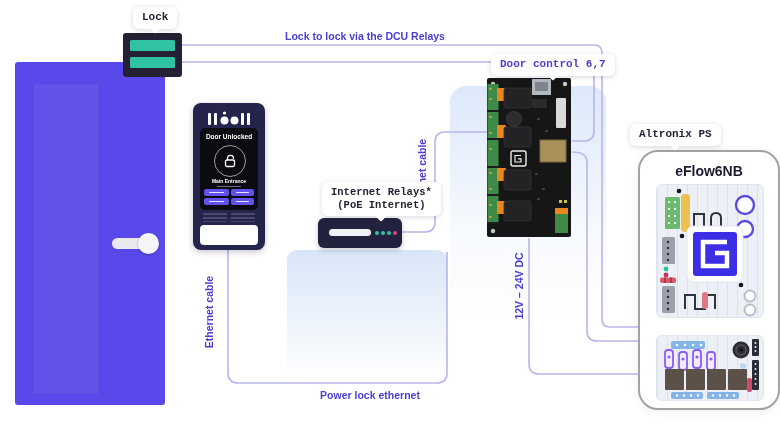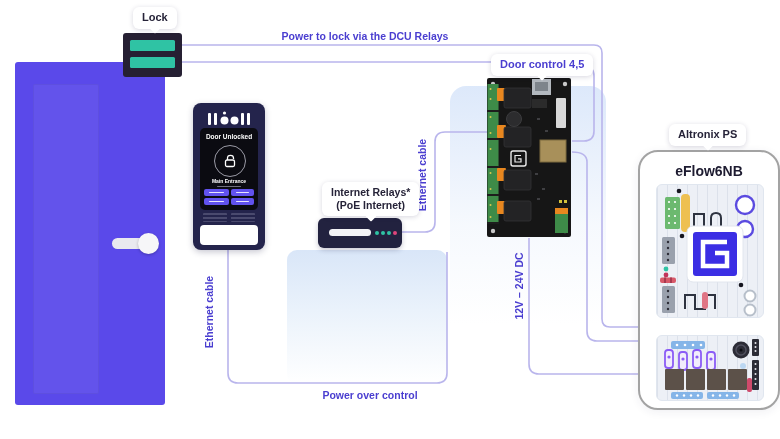--- a/index.html
+++ b/index.html
@@ -11,21 +11,21 @@
   .tint-board{left:450px;top:86px;width:156px;height:252px;border-radius:16px;
     background:linear-gradient(180deg,rgba(217,230,250,.9) 0%,rgba(238,244,252,.55) 55%,rgba(255,255,255,0) 95%);}
   .tint-switch{left:287px;top:250px;width:160px;height:134px;border-radius:10px;
     background:linear-gradient(180deg,#d9e6f8 0%,#eaf2fb 45%,rgba(255,255,255,0) 100%);}
 
   svg.lines{left:0;top:0;z-index:1;}
   .lines path{fill:none;stroke:#b9b5ec;stroke-width:1.6;}
 
   
   .callout{z-index:4;background:#fff;border-radius:6px;box-shadow:0 1px 5px rgba(35,30,80,.18);
-    padding:4px 9px;font-size:11px;font-weight:bold;color:#262338;text-align:center;line-height:1.25;white-space:nowrap;}
+    padding:4px 9px;font-size:11px;font-weight:bold;color:#262338;text-align:center;line-height:1.25;white-space:nowrap;font-family:Liberation Mono, monospace;}
   .callout::after{content:"";position:absolute;left:50%;bottom:-3.5px;width:8px;height:8px;background:#fff;
     transform:translateX(-50%) rotate(45deg);border-radius:1px;}
   .callout.purple{color:#4a3ed0;}
 
   .cable-label{z-index:3;font-size:10.5px;font-weight:bold;color:#4a3ed0;text-align:center;white-space:nowrap;}
   .vlabel{transform:rotate(-90deg);transform-origin:0 0;}
 
   
   .door{left:15px;top:62px;width:150px;height:343px;background:#5a49ea;border-radius:3px;z-index:2;}
   .door-inner{left:18px;top:22px;width:64px;height:308px;background:rgba(255,255,255,.06);
@@ -78,25 +78,25 @@
   <svg class="abs lines" width="780" height="439">
     <path d="M182 45 H594 Q602 45 602 53 V319 Q602 327 610 327 H640"></path>
     <path d="M182 62 H492"></path>
     <path d="M584 66 Q594 66 594 76 V131 Q594 141 584 141 H572"></path>
     <path d="M572 152 Q587 152 587 162 V331 Q587 341 597 341 H640"></path>
     <path d="M529 238 V364 Q529 374 539 374 H640"></path>
     <path d="M402 232 H425 Q435 232 435 222 V142 Q435 132 445 132 H488"></path>
     <path d="M228 250 V373 Q228 383 238 383 H437 Q447 383 447 373 V252"></path>
   </svg>
 
-  <div class="abs cable-label" style="left:270px;top:30px;width:190px;">Power to lock via the DCU Relays</div>
+  <div class="abs cable-label" style="left:270px;top:30px;width:190px;">Lock to lock via the DCU Relays</div>
   <div class="abs cable-label vlabel" style="left:416px;top:215px;width:80px;">Ethernet cable</div>
   <div class="abs cable-label vlabel" style="left:203px;top:352px;width:80px;">Ethernet cable</div>
   <div class="abs cable-label vlabel" style="left:513px;top:325px;width:78px;">12V – 24V DC</div>
-  <div class="abs cable-label" style="left:290px;top:389px;width:160px;">Power over control</div>
+  <div class="abs cable-label" style="left:290px;top:389px;width:160px;">Power lock ethernet</div>
 
   <div class="abs door">
     <div class="abs door-inner"></div>
   </div>
   <div class="abs handle-bar"></div>
   <div class="abs handle-knob"></div>
 
   <div class="abs lock">
     <div class="abs lock-bar" style="top:7px;"></div>
     <div class="abs lock-bar" style="top:24px;"></div>
@@ -143,21 +143,21 @@
   </div>
   <div class="abs switch">
     <div class="abs switch-slot"></div>
     <div class="abs dot" style="left:57px;background:#2fc3a4;"></div>
     <div class="abs dot" style="left:63px;background:#2fc3a4;"></div>
     <div class="abs dot" style="left:69px;background:#2fc3a4;"></div>
     <div class="abs dot" style="left:75px;background:#e0457b;"></div>
   </div>
 
   <div class="abs callout purple" style="left:491px;top:54px;">
-    <span>Door control 4,5</span>
+    <span>Door control 6,7</span>
   </div>
   <svg class="abs dcu" width="84" height="159">
     <rect width="84" height="159" rx="2" fill="#161616"></rect>
     <circle cx="6" cy="6" r="2.2" fill="#c9c9c9"></circle>
       <circle cx="78" cy="6" r="2.2" fill="#c9c9c9"></circle>
     <circle cx="6" cy="153" r="2.2" fill="#c9c9c9"></circle>
       <circle cx="78" cy="153" r="2.2" fill="#c9c9c9"></circle>
     <rect x="45" y="1" width="19" height="16" fill="#b3b9bf"></rect>
     <rect x="48" y="4" width="13" height="9" fill="#7e858c"></rect>
     <rect x="45" y="21" width="15" height="9" fill="#2b2b2b"></rect>
@@ -205,21 +205,21 @@
       <rect x="77" y="122" width="3" height="3" fill="#d2c23c"></rect>
     <g fill="#3f3f42">
         <rect x="50" y="40" width="3" height="2"></rect>
         <rect x="58" y="52" width="3" height="2"></rect>
     <rect x="48" y="95" width="3" height="2"></rect>
         <rect x="55" y="110" width="3" height="2"></rect>
         <rect x="50" y="120" width="3" height="2"></rect>
       </g>
   </svg>
 
-  <div class="abs callout" style="left:669px;top:124px;">
+  <div class="abs callout" style="left:630px;top:124px;">
     <span>Altronix PS</span>
   </div>
   <div class="abs panel">
     <div class="abs panel-title" style="top:11px;">eFlow6NB</div>
 
     <div class="abs pcb" style="left:16px;top:32px;width:106px;height:132px;">
       <svg width="106" height="132">
         <rect x="8" y="12" width="15" height="32" rx="1.5" fill="#6cb96f"></rect>
         <g fill="#fff">
             <circle cx="12" cy="17" r="1.1"></circle>

